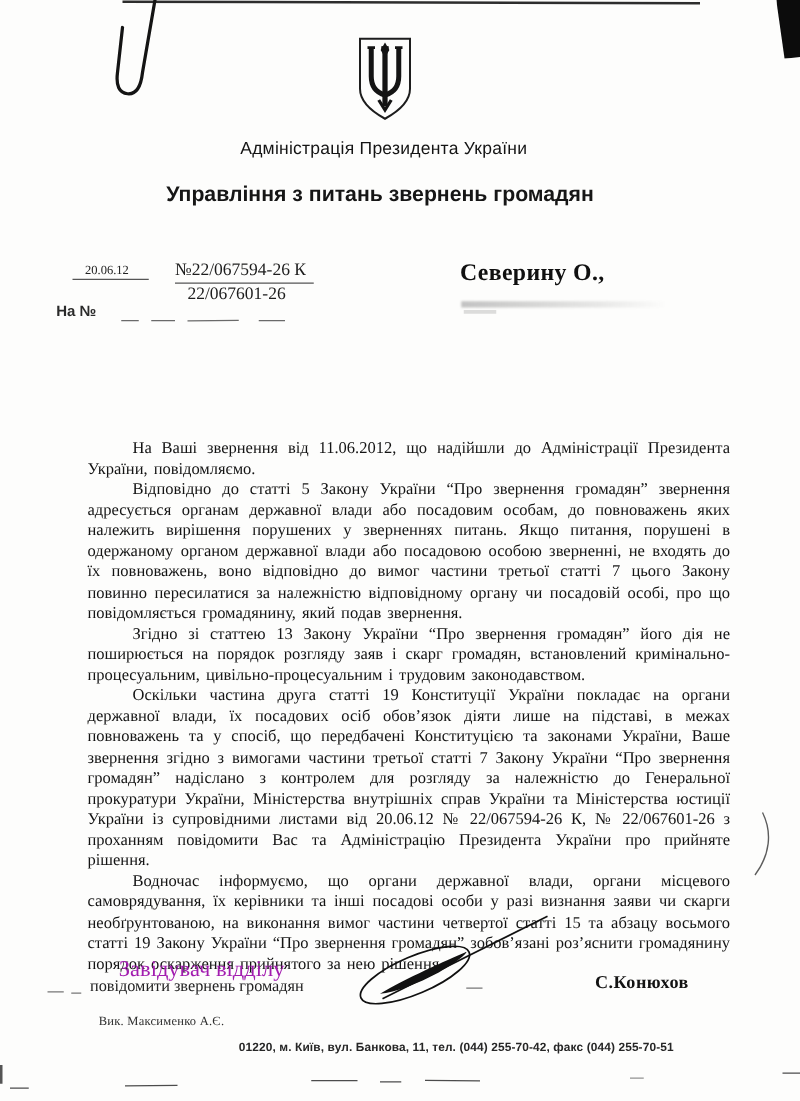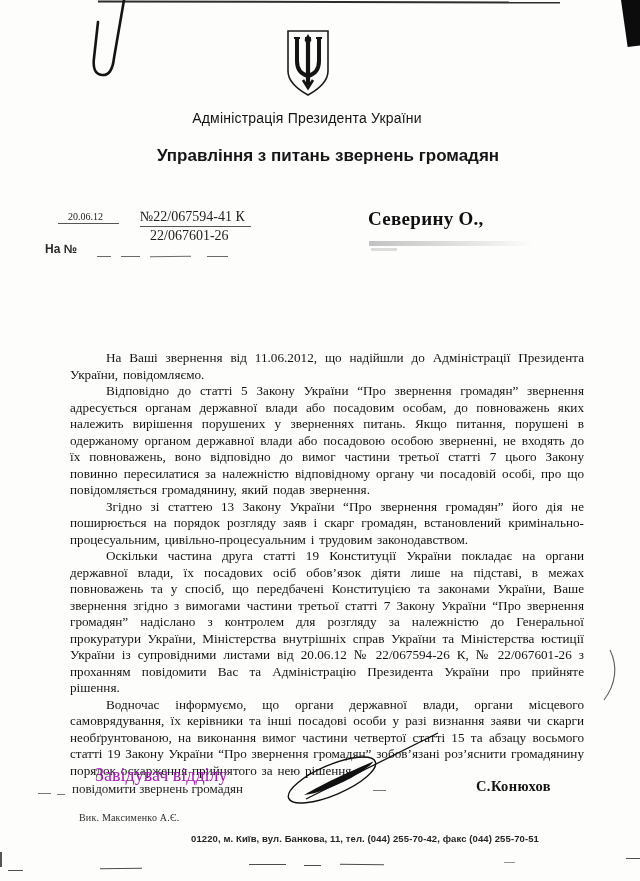--- a/index.html
+++ b/index.html
@@ -21,21 +21,21 @@
   .org-name{
     position:absolute;left:0;top:110px;width:614px;
     text-align:center;
     font-family:"Liberation Sans", sans-serif;
     font-size:14px;font-weight:500;color:#141414;letter-spacing:.2px;
   }
   .dept-name{
     position:absolute;left:0;top:146px;width:608px;
     text-align:center;
     font-family:"Liberation Sans", sans-serif;
-    font-size:17px;font-weight:700;color:#161616;padding-left:24px;
+    font-size:17px;font-weight:700;color:#161616;
   }
   
   .ref-date{
     position:absolute;left:58px;top:211px;
     font-size:10px;color:#222;
     padding:0 16px 1px 10px;border-bottom:1.2px solid #555;
   }
   .ref-num1{
     position:absolute;left:140px;top:209px;
     font-size:14px;color:#1d1d1d;
@@ -114,21 +114,21 @@
     <path d="M24,8 V56" fill="none" stroke="#141414" stroke-width="4.2"></path>
     <path d="M10,9 H16 M32,9 H38 M21,9 H27" stroke="#141414" stroke-width="2.2"></path>
     <path d="M19,51 L24,59 L29,51" fill="none" stroke="#141414" stroke-width="2.6"></path>
     <path d="M24,5 L27.5,11 L24,17 L20.5,11 Z" fill="#141414"></path>
   </svg>
 
   <div class="org-name">Адміністрація Президента України</div>
   <div class="dept-name">Управління з питань звернень громадян</div>
 
   <div class="ref-date">20.06.12</div>
-  <div class="ref-num1">№22/067594-41 К</div>
+  <div class="ref-num1">№22/067594-26 К</div>
   <div class="ref-num2">22/067601-26</div>
   <div class="na-label">На №</div>
   <div class="na-dash d1"></div>
   <div class="na-dash d2"></div>
   <div class="na-dash d3"></div>
   <div class="na-dash d4"></div>
 
   <div class="addressee">Северину О.,</div>
   <div class="smudge"></div>
   <div class="smudge2"></div>

